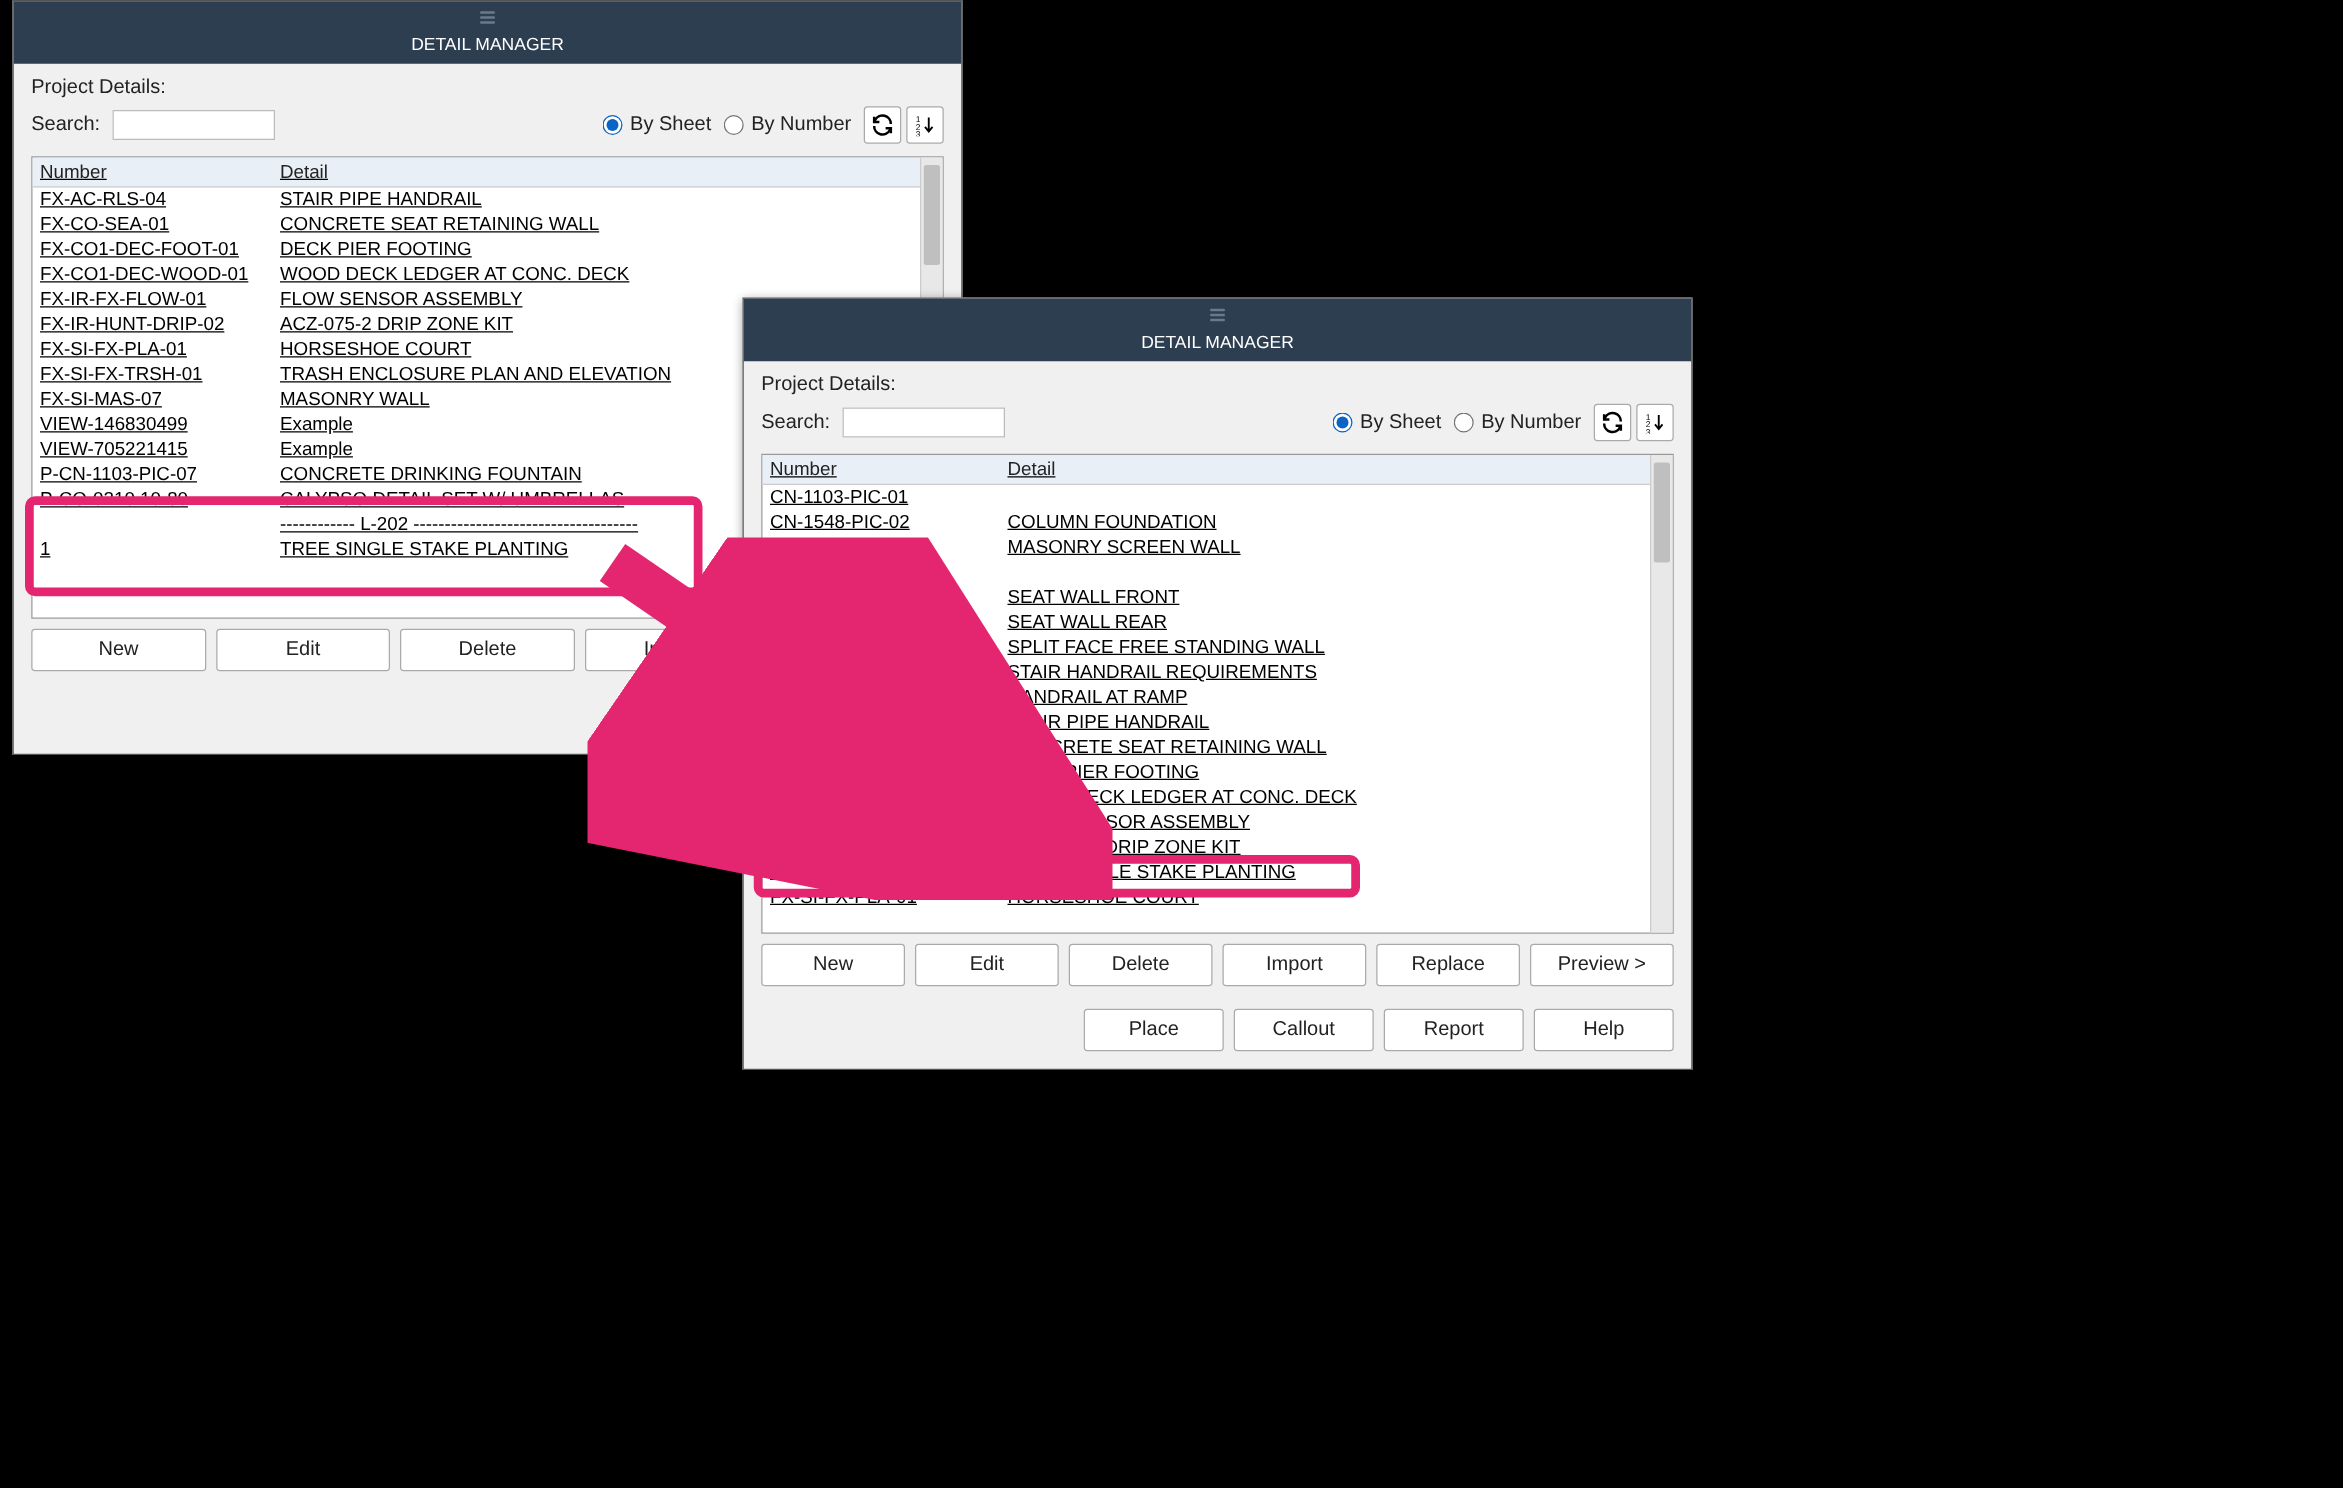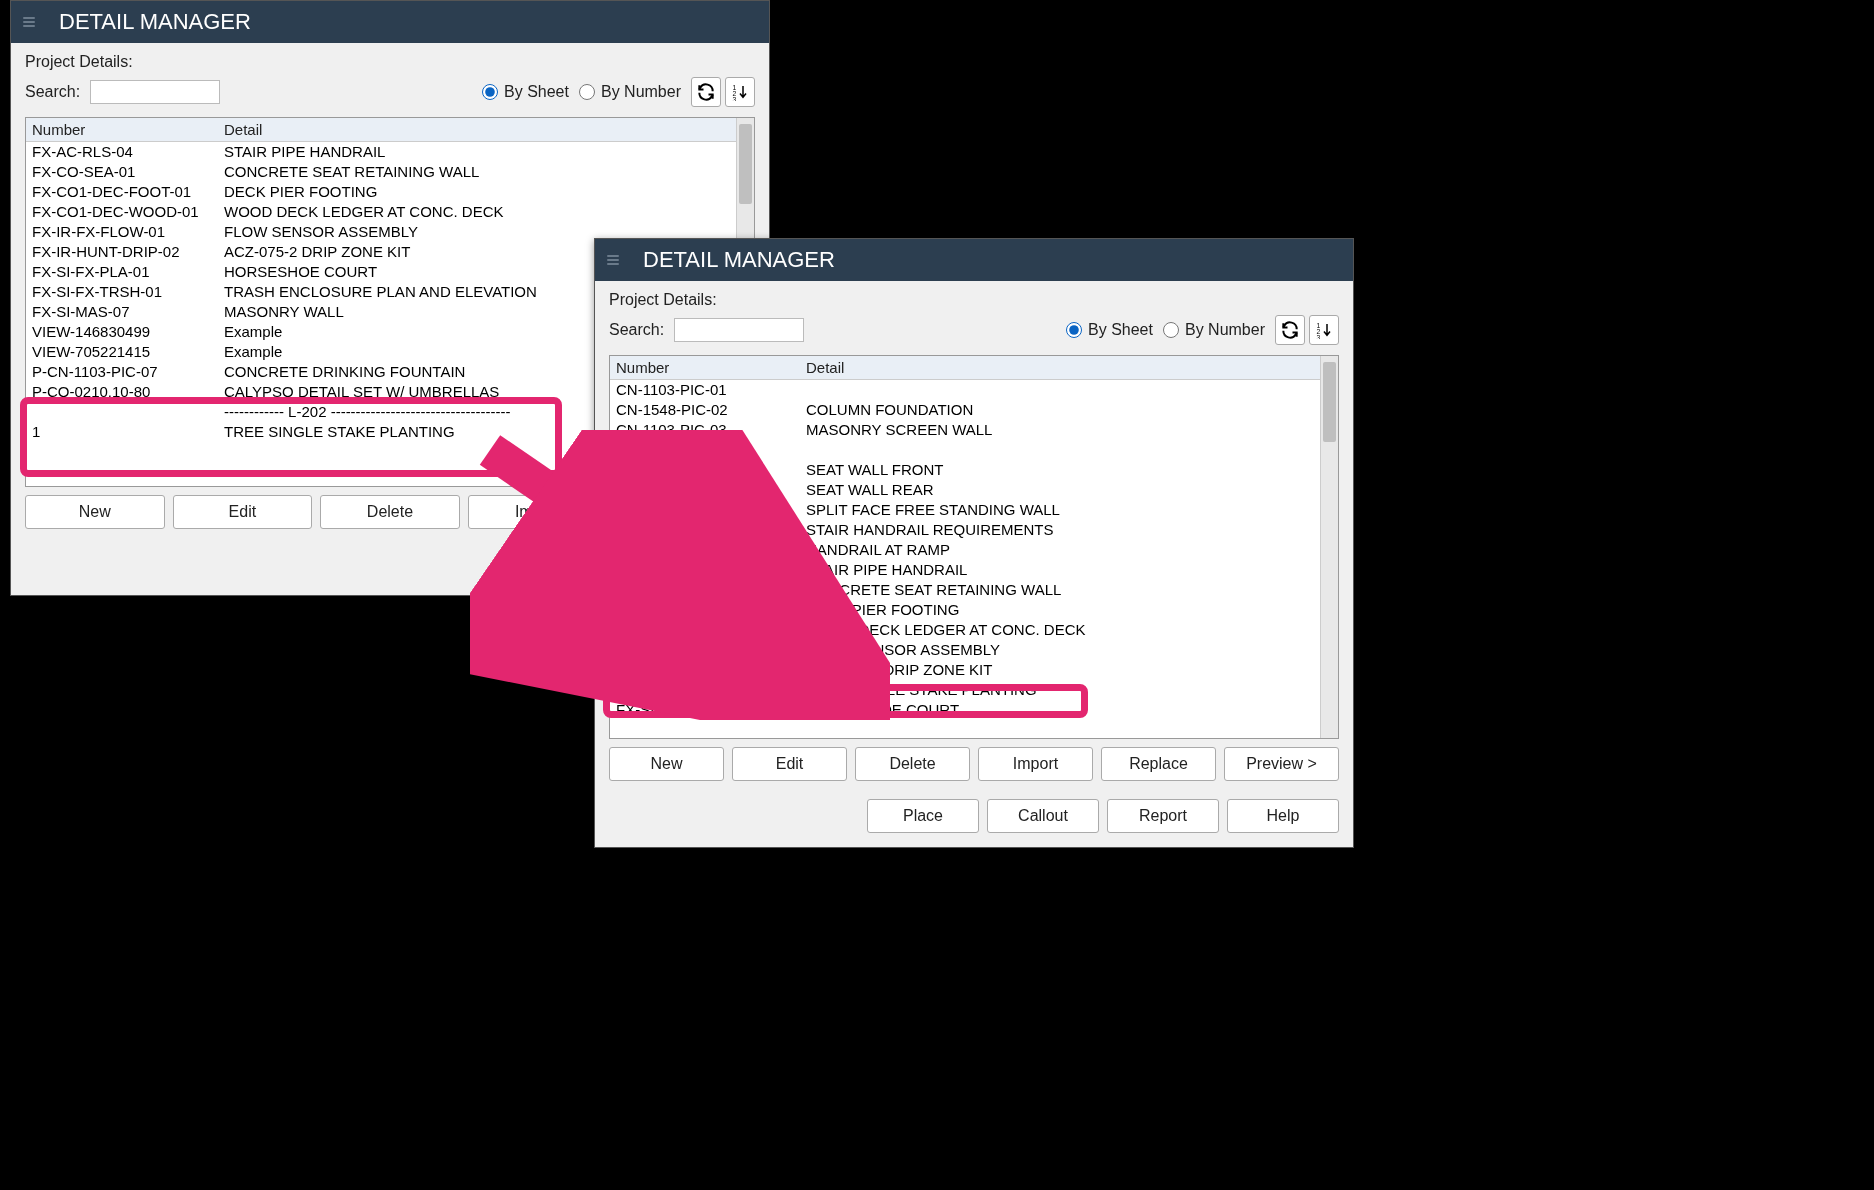--- a/index.html
+++ b/index.html
@@ -14,24 +14,25 @@
   .dialog {
     position: absolute;
     background: #f0f0f0;
     border: 1px solid #555;
     box-shadow: 0 2px 8px rgba(0,0,0,0.4);
   }
   .titlebar {
     background: #2c3e50;
     color: #fff;
     padding: 8px 12px;
-    font-size: 22px;
+    font-size: 14px;
     display: flex;
     align-items: center;
-    gap: 24px;
+    gap: 8px;
+    flex-direction: column;
   }
   .grip {
     width: 12px;
     display: inline-flex;
     flex-direction: column;
     gap: 2px;
   }
   .grip span { display: block; height: 2px; background: #6a7a8a; border-radius: 1px; }
   .content { padding: 10px 14px 14px 14px; }
   .section-label {
@@ -80,20 +81,21 @@
   .list-wrap {
     position: relative;
     background: #fff;
     border: 1px solid #999;
     display: flex;
   }
   .list {
     flex: 1;
     overflow: hidden;
     position: relative;
+    text-decoration: underline;
   }
   .headers {
     display: flex;
     background: #e9eff6;
     border-bottom: 1px solid #ccc;
     font-size: 15px;
   }
   .headers .col {
     padding: 3px 6px;
     color: #222;

